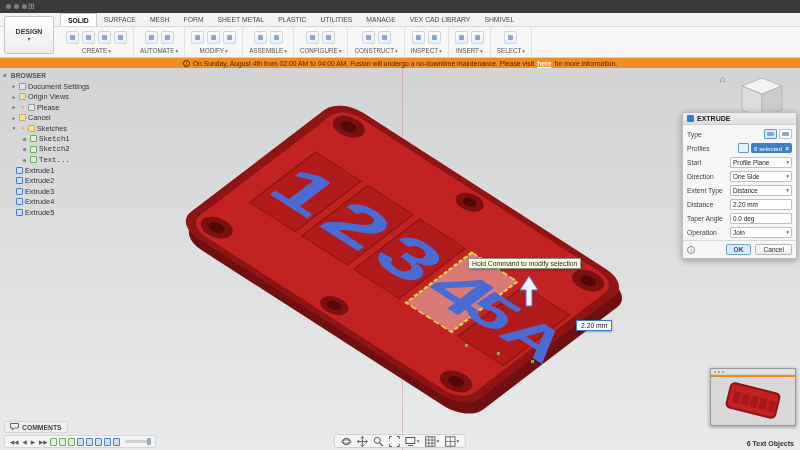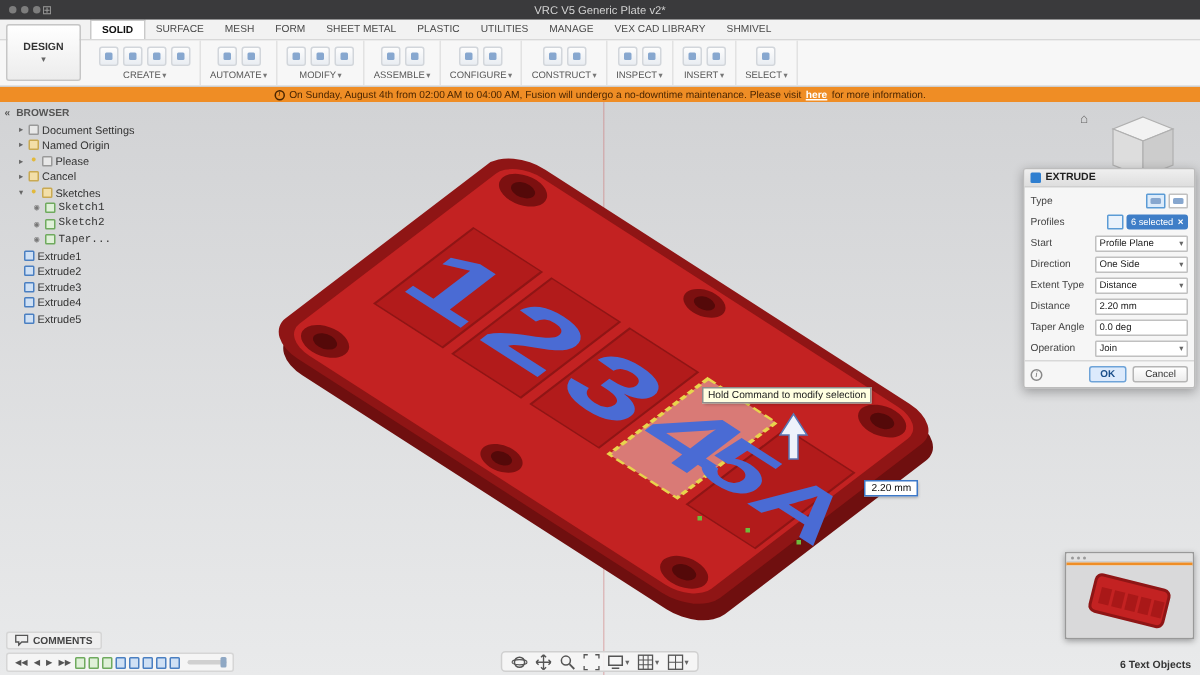--- a/index.html
+++ b/index.html
@@ -120,21 +120,20 @@
 
 <div class="app">
 
   <div class="titlebar">
     <div class="win-dots">
       <span class="win-dot"></span>
       <span class="win-dot"></span>
       <span class="win-dot"></span>
     </div>
     <span class="tb-grid">⊞</span>
-    <div class="tb-title">VRC V5 Generic Plate v2*</div>
   </div>
 
   <div class="tabbar">
     <span class="tab active">SOLID</span>
     <span class="tab">SURFACE</span>
     <span class="tab">MESH</span>
     <span class="tab">FORM</span>
     <span class="tab">SHEET METAL</span>
     <span class="tab">PLASTIC</span>
     <span class="tab">UTILITIES</span>
@@ -306,21 +305,21 @@
         <span>BROWSER</span>
       </div>
       <div class="brow indent1">
         <span class="caret">▸</span>
         <span class="ic ic-origin"></span>
         <span>Document Settings</span>
       </div>
       <div class="brow indent1">
         <span class="caret">▸</span>
         <span class="ic ic-folder"></span>
-        <span>Named Origin</span>
+        <span>Origin Views</span>
       </div>
       <div class="brow indent1">
         <span class="caret">▸</span>
         <span class="bulb">●</span>
         <span class="ic ic-origin"></span>
         <span>Please</span>
       </div>
       <div class="brow indent1">
         <span class="caret">▸</span>
         <span class="ic ic-folder"></span>
@@ -338,21 +337,21 @@
         <span>Sketch1</span>
       </div>
       <div class="brow indent2">
         <span class="eye">◉</span>
         <span class="ic ic-sketch"></span>
         <span>Sketch2</span>
       </div>
       <div class="brow indent2">
         <span class="eye">◉</span>
         <span class="ic ic-sketch"></span>
-        <span>Taper...</span>
+        <span>Text...</span>
       </div>
       <div class="brow indent15">
         <span class="ic ic-extrude"></span>
         <span>Extrude1</span>
       </div>
       <div class="brow indent15">
         <span class="ic ic-extrude"></span>
         <span>Extrude2</span>
       </div>
       <div class="brow indent15">

